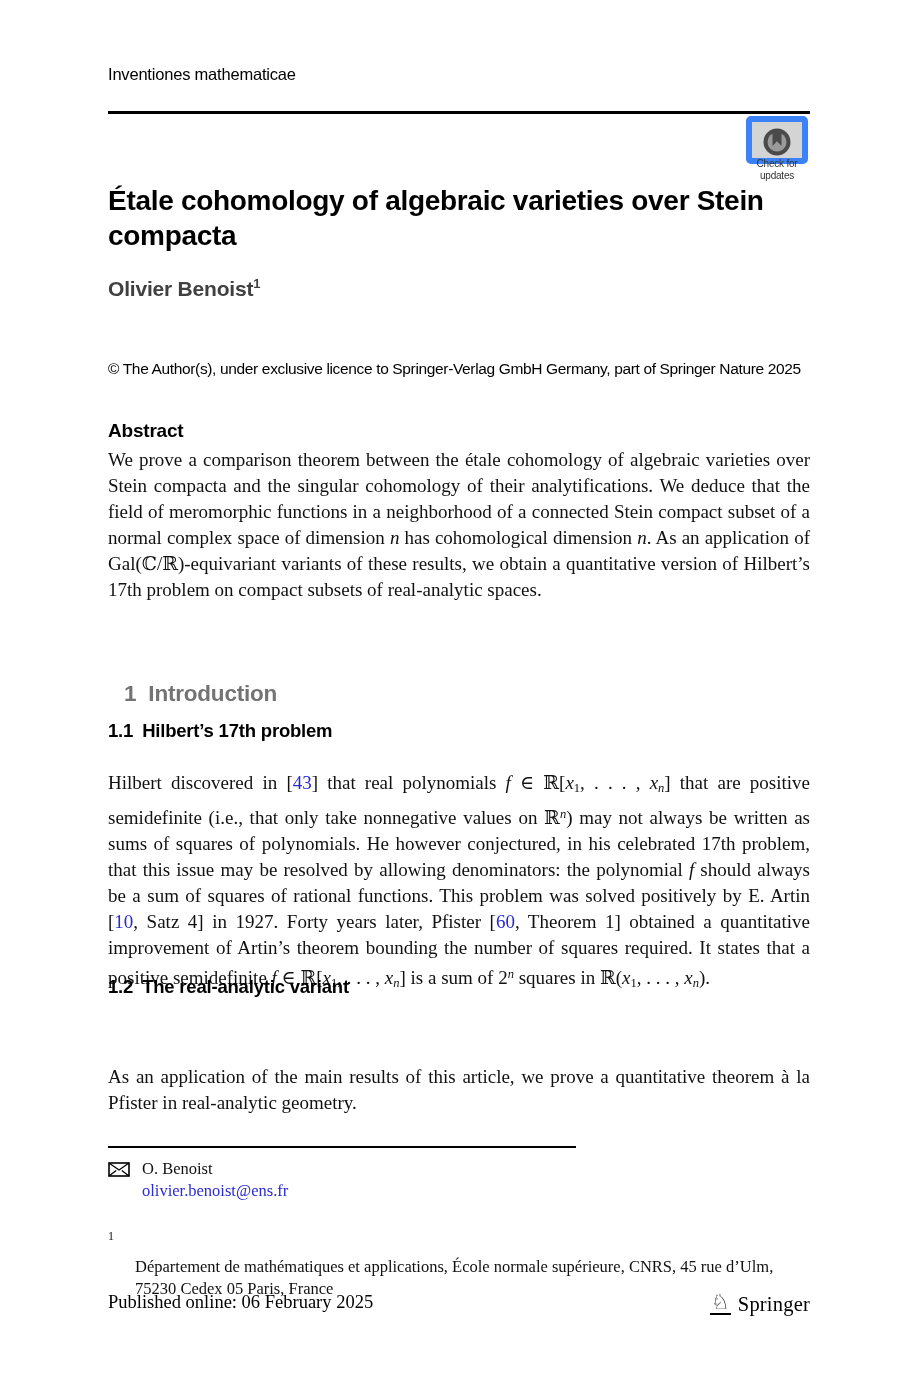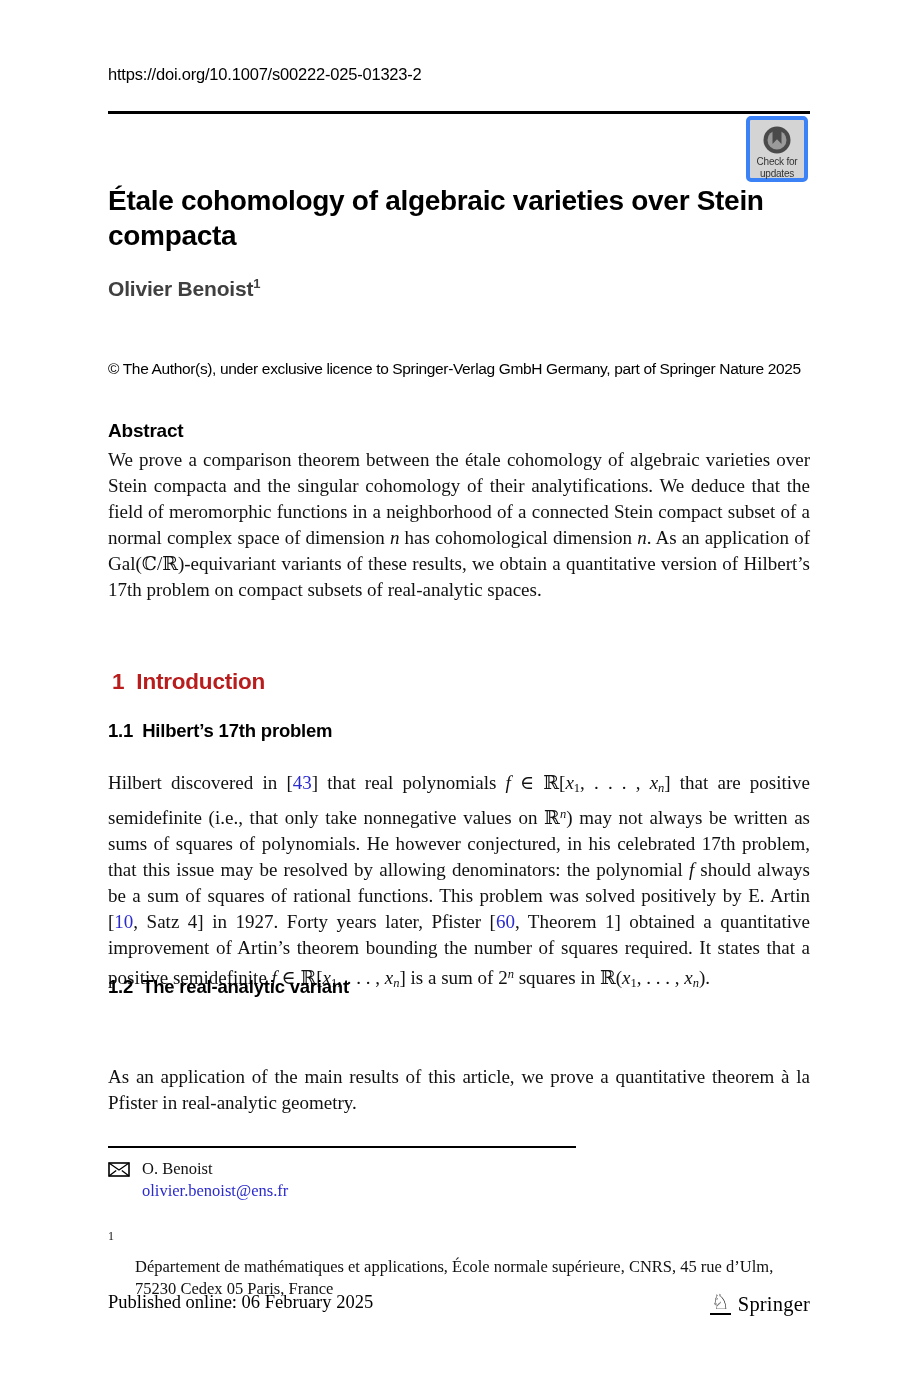--- a/index.html
+++ b/index.html
@@ -18,22 +18,22 @@
   .abs{position:absolute;}
   
   .journal-head{
     left:108px;top:63px;width:702px;
     font-family:"Liberation Sans","DejaVu Sans",sans-serif;
     font-size:16.5px;line-height:22px;letter-spacing:-0.2px;color:#000;
   }
   .header-rule{left:108px;top:111px;width:702px;height:3px;background:#000;}
   
   .badge{
-    left:746px;top:116px;width:62px;height:66px;
-    background:#d4d4d4;border:4px solid #3b82f6;border-radius:5px;
+    left:746px;top:116px;width:62px;height:48px;
+    background:#d4d4d4;border:6px solid #3b82f6;border-radius:5px;
     box-sizing:border-box;text-align:center;cursor:pointer;
   }
   .badge svg{display:block;margin:4px auto 0 auto;}
   .badge-text{
     font-family:"Liberation Sans","DejaVu Sans",sans-serif;
     font-size:10px;line-height:11.5px;color:#333;letter-spacing:-0.2px;
   }
   
   .paper-title{
     left:108px;top:183px;width:660px;margin:0;
@@ -57,23 +57,23 @@
     font-family:"Liberation Sans","DejaVu Sans",sans-serif;
     font-weight:700;color:#000;margin:0;letter-spacing:-0.2px;
   }
   .abstract-heading{left:108px;top:420px;font-size:19px;}
   .body-text{
     left:108px;width:702px;margin:0;
     font-size:19px;line-height:26px;text-align:justify;
   }
   .abstract-body{top:447px;}
   .section-heading{
-    left:108px;top:665px;margin:4px;
+    left:108px;top:665px;margin:16px;
     font-family:"Liberation Sans","DejaVu Sans",sans-serif;
-    font-weight:700;font-size:22.5px;color:#b91c1c;letter-spacing:-0.2px;
+    font-weight:700;font-size:22.5px;color:#737373;letter-spacing:-0.2px;
   }
   .section-heading .sec-num{margin-right:12px;}
   .sub-heading{font-size:18.5px;}
   .sub-heading .sec-num{margin-right:9px;}
   .sh-11{left:108px;top:720px;}
   .para-1{top:770px;}
   .sh-12{left:108px;top:976px;}
   .para-2{top:1064px;}
   
   .seg-i{font-style:italic;}
@@ -98,21 +98,21 @@
     border-bottom:2.5px solid #000;padding:0 1px 0 1px;transform:translateY(-1px);
   }
   .springer-word{font-size:20.5px;font-weight:500;letter-spacing:0.2px;}
 </style>
 </head>
 <body>
 
 <div class="page">
 
   <div class="abs journal-head">
-    <div>https://doi.org/10.1007/s00222-025-01323-2</div>
+    <div>Inventiones mathematicae</div>
   </div>
   <div class="abs header-rule"></div>
 
   <div class="abs badge">
     <svg width="32" height="32" viewBox="0 0 32 32">
       <circle cx="16" cy="16" r="13.5" fill="#4a4a4a"></circle>
       <circle cx="16" cy="16" r="9.5" fill="#9a9a9a"></circle>
       <path d="M11.5 6 L20.5 6 L20.5 20 L16 15.2 L11.5 20 Z" fill="#4a4a4a"></path>
     </svg>
     <div class="badge-text">

